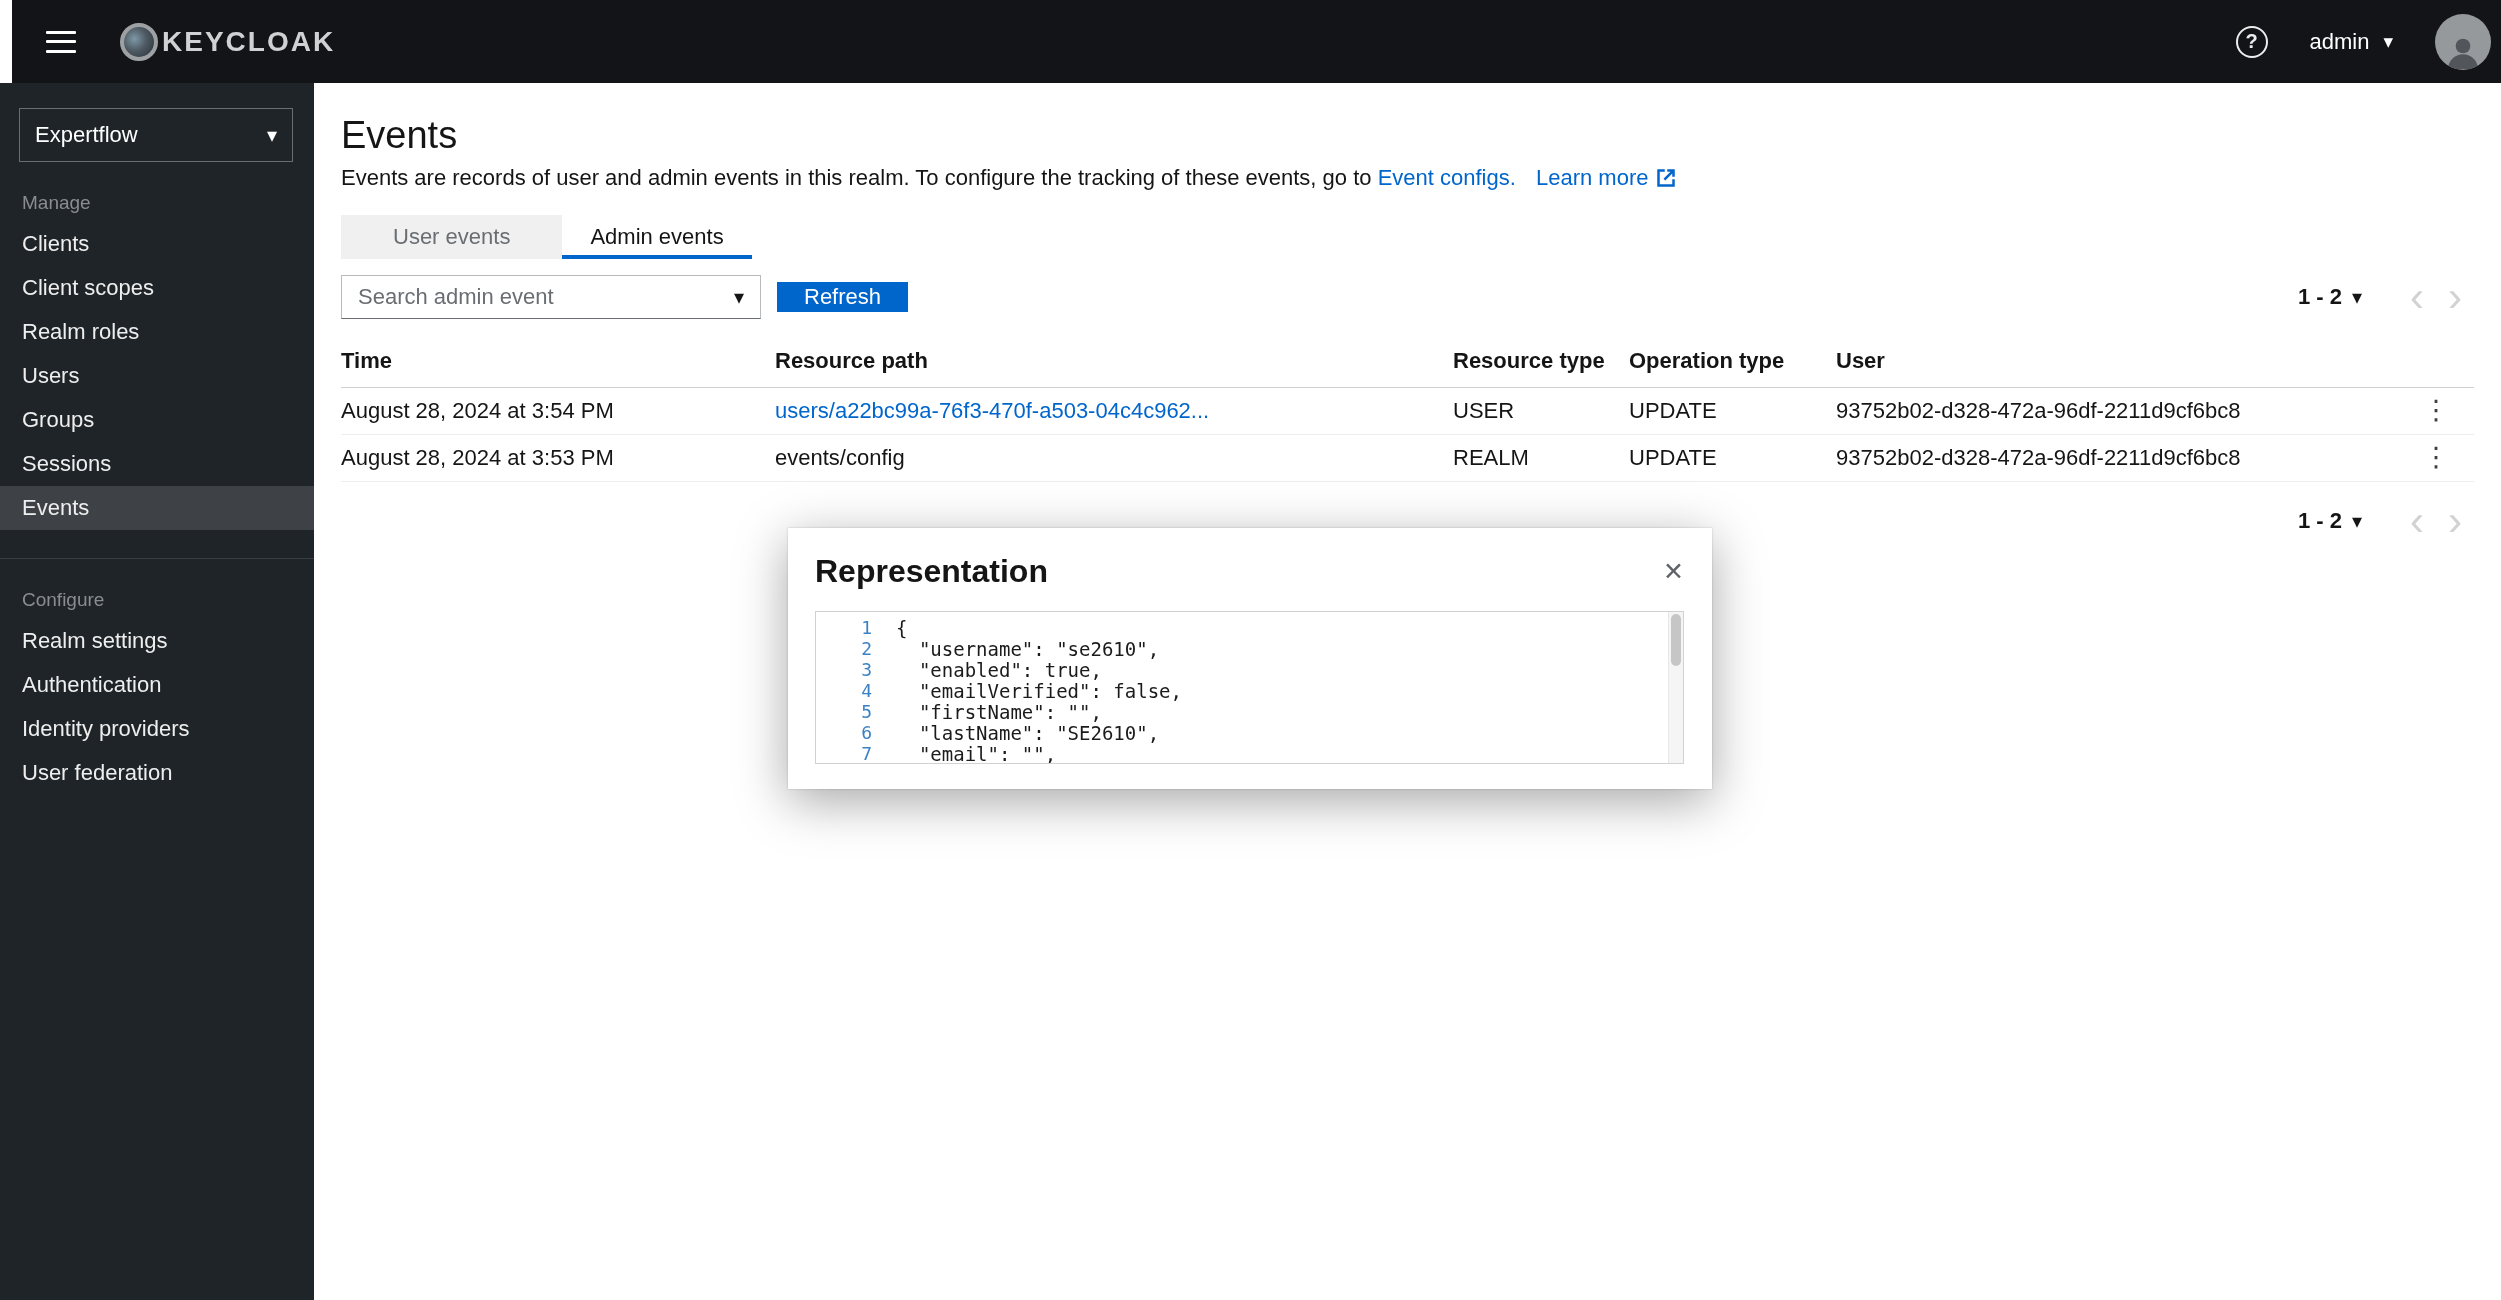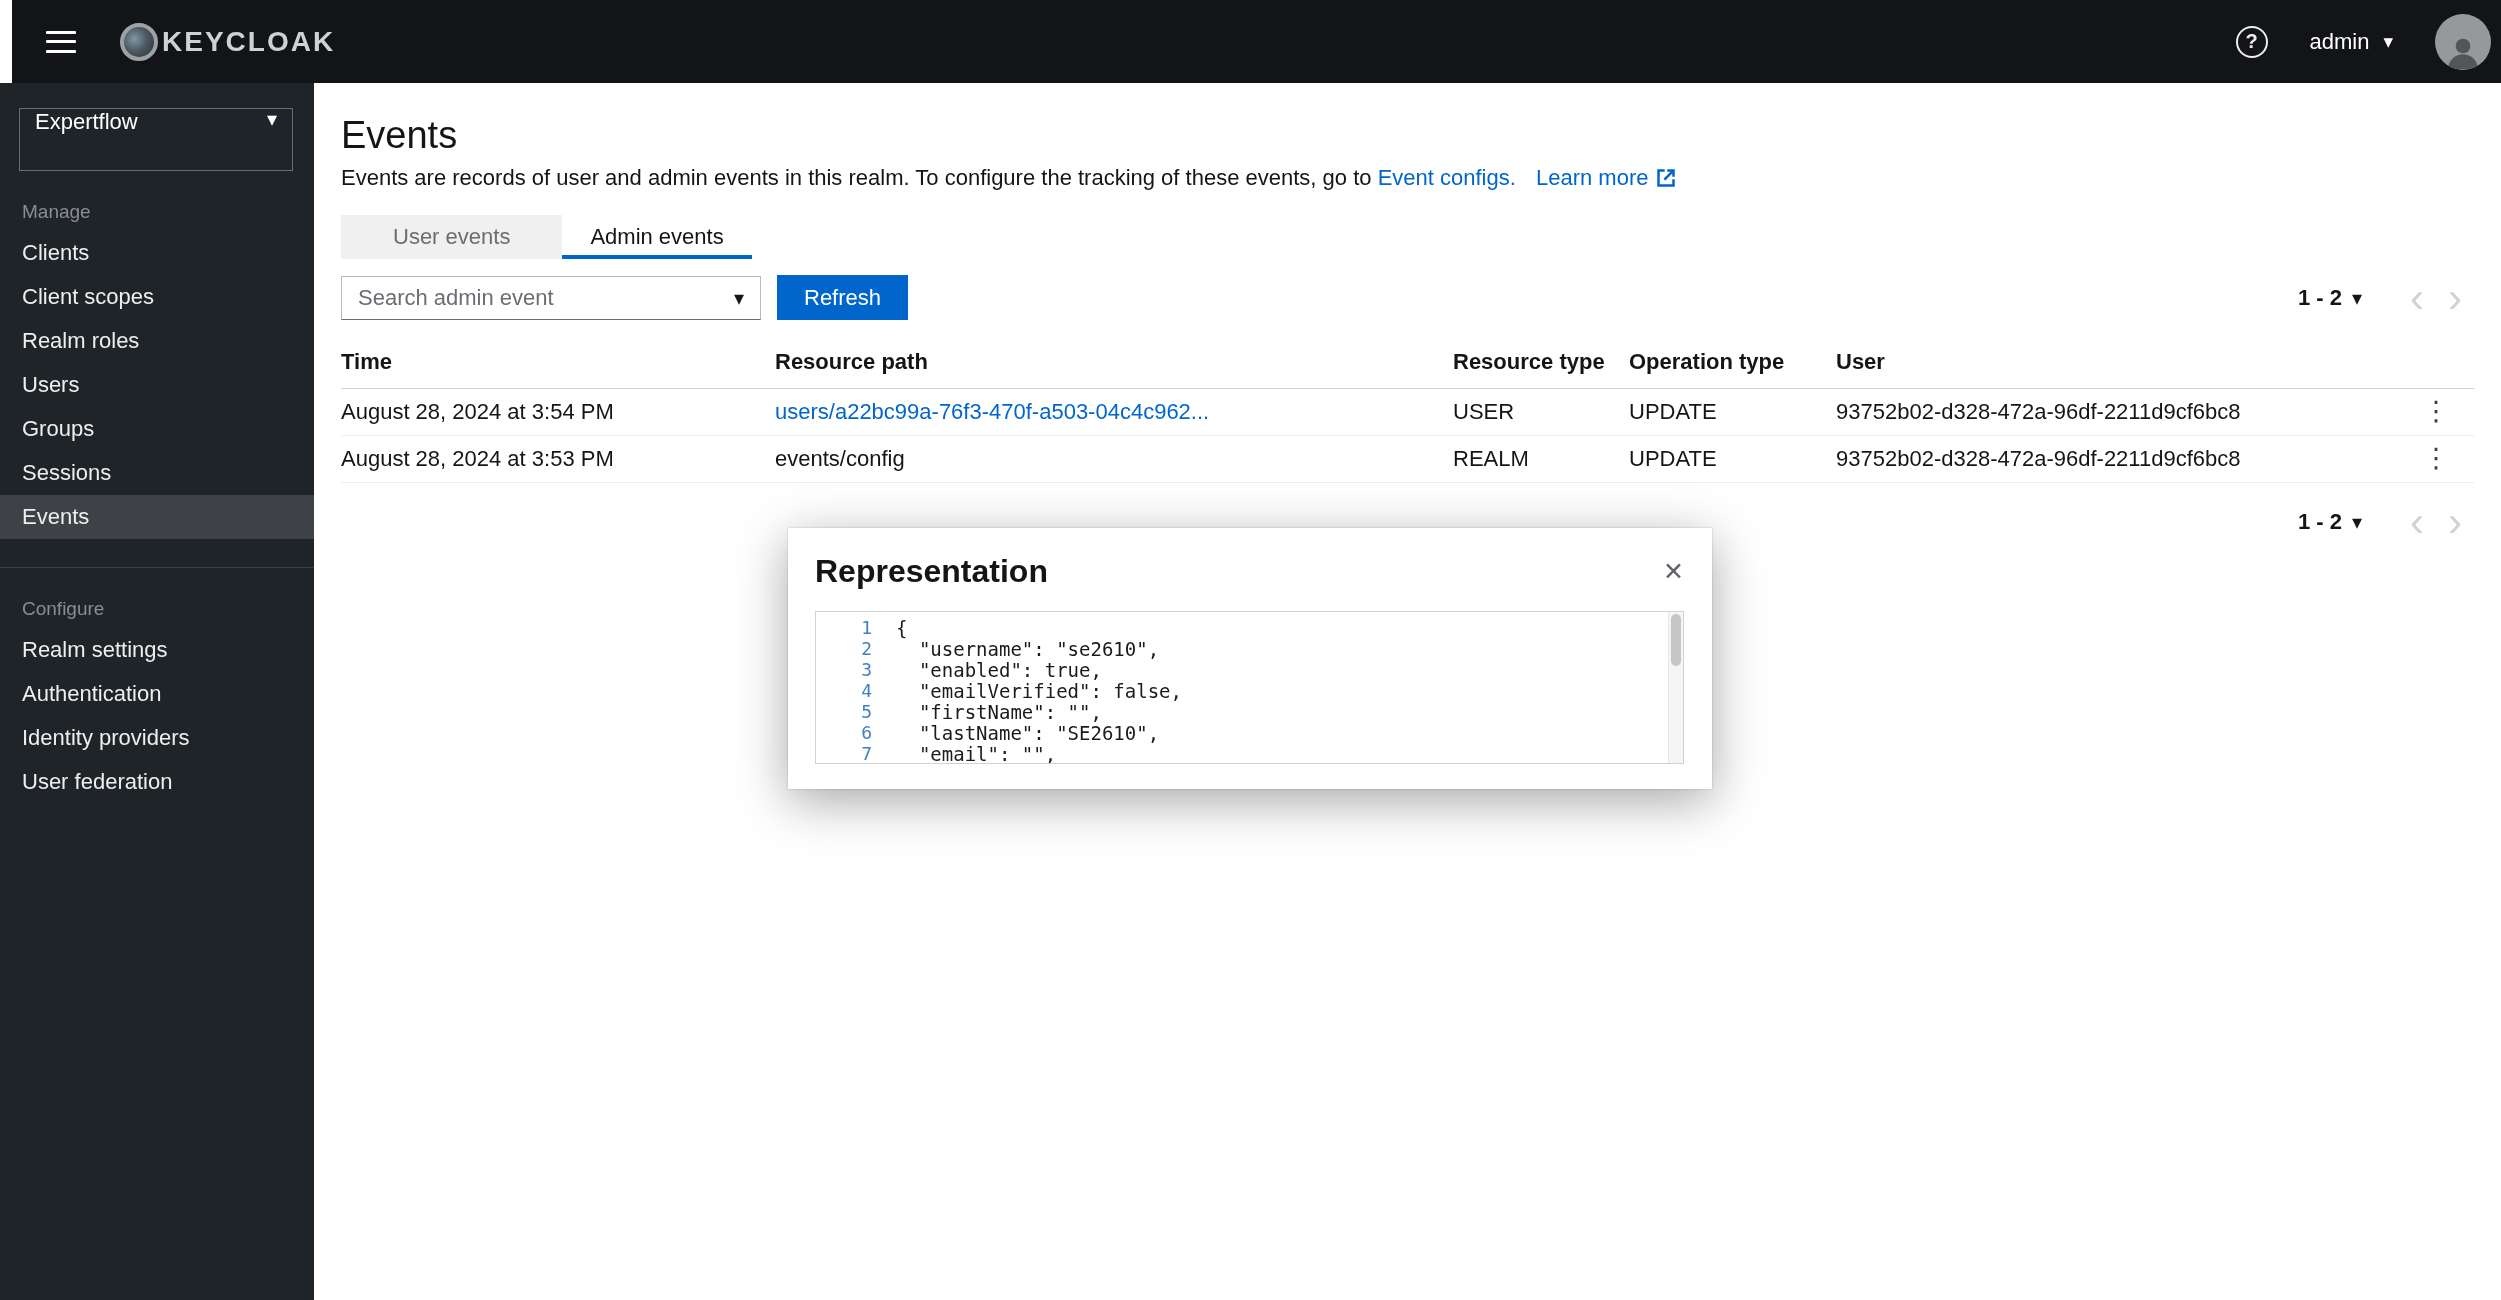--- a/index.html
+++ b/index.html
@@ -37,22 +37,22 @@
     width:56px; height:56px; border-radius:50%; background:#96999c;
     overflow:hidden; display:flex; align-items:flex-end; justify-content:center; cursor:pointer;
   }
 
   
   .sidebar {
     position:absolute; top:83px; left:0; width:314px; height:1217px;
     background:#1f2428;
   }
   .realm-select {
-    margin:25px 21px 0 19px; height:63px;
-    border:1px solid #6a6e73; display:flex; align-items:flex-start; justify-content:space-between;
+    margin:25px 21px 0 19px; height:54px;
+    border:1px solid #6a6e73; display:flex; align-items:center; justify-content:space-between;
     padding:0 15px; font-size:22px; color:#ffffff; cursor:pointer;
   }
   .realm-select .caret { color:#ffffff; }
   .nav-group-label { margin:30px 0 8px 22px; font-size:19px; color:#8a8d90; }
   .nav-item {
     display:flex; align-items:center; height:44px; padding-left:22px;
     font-size:22px; color:#eeeeee; cursor:pointer; text-decoration:none;
   }
   .nav-item.active { background:#3e4247; }
   .nav-group.configure { margin-top:28px; border-top:1px solid #3a3d41; }
@@ -76,21 +76,21 @@
 
   .toolbar { margin-top:16px; display:flex; align-items:center; }
   .search-select {
     width:420px; height:44px; background:#ffffff;
     border:1px solid #b8bbbe; border-bottom-color:#6a6e73;
     display:flex; align-items:center; justify-content:space-between;
     padding:0 16px; font-size:22px; color:#6a6e73; cursor:pointer;
   }
   .caret { font-size:20px; color:#151515; line-height:1; }
   .btn-refresh {
-    margin-left:16px; height:45px; padding:0 27px;
+    margin-left:16px; height:30px; padding:0 27px;
     background:#0066cc; color:#ffffff; border:none;
     font-size:22px; font-family:inherit; cursor:pointer;
   }
   .pagination { margin-left:auto; display:flex; align-items:center; font-size:22px; }
   .pagination .range { font-weight:700; }
   .pagination .caret { margin-left:10px; }
   .pg-btn {
     background:none; border:none; font-size:42px; line-height:1;
     color:#d2d2d2; padding:0 12px; cursor:default; font-family:inherit;
   }

